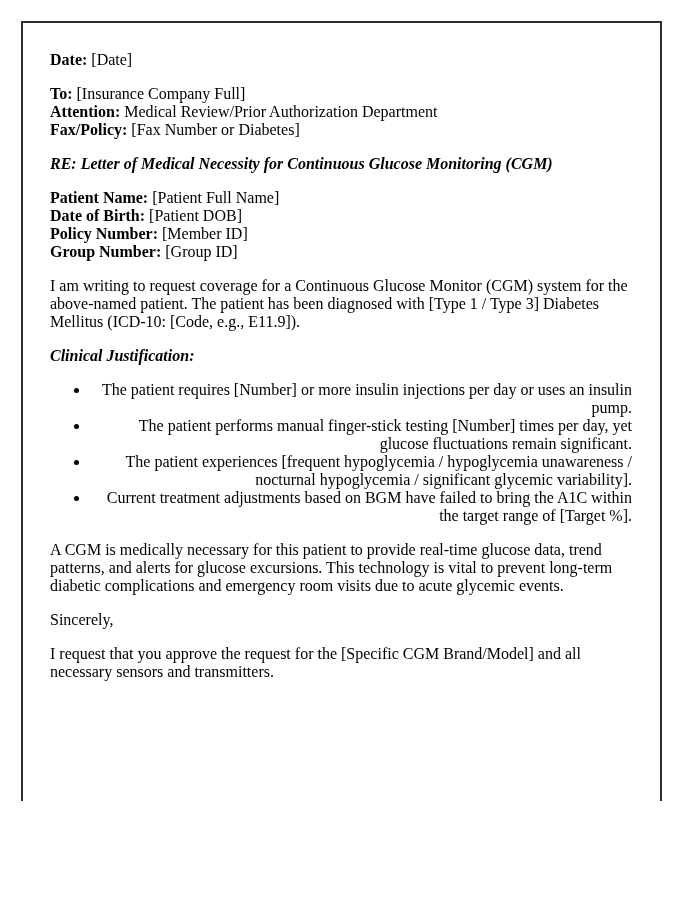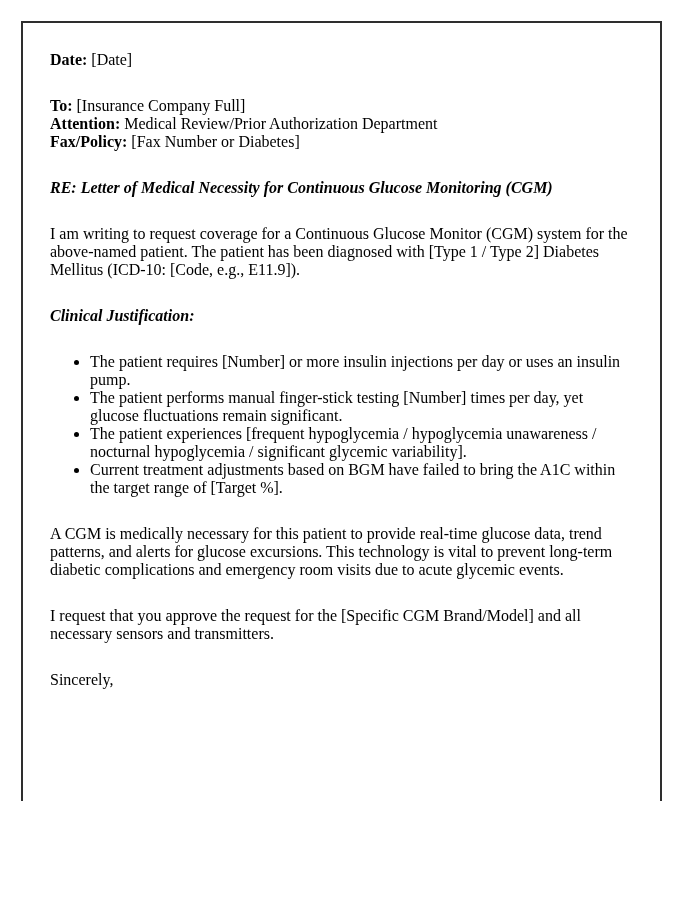--- a/index.html
+++ b/index.html
@@ -23,67 +23,72 @@
     box-sizing: border-box;
     border: 2px solid #2e2e2e;
     border-bottom: none;
     padding: 28px 28px 0 27px;
     font-size: 16px;
     line-height: normal;
     overflow: hidden;
     background: #ffffff;
   }
   .document-frame p {
-    margin: 28px 0;
+    margin: 16px 0;
   }
   .document-frame p:first-child {
     margin-top: 0;
   }
   .bold {
     font-weight: bold;
   }
   .subject-line, .section-heading {
     font-weight: bold;
     font-style: italic;
   }
   ul.justification-list {
     margin: 16px 0;
     padding-left: 40px;
   }
   ul.justification-list li {
     margin: 0;
     padding: 0;
+    text-align: right;
   }
 </style>
 </head>
 <body>
 
 <div class="document-frame">
 
   <p><span class="bold">Date:</span> <span>[Date]</span></p>
 
   <p><span class="bold">To:</span> <span>[Insurance Company Full]</span><br>
   <span class="bold">Attention:</span> <span>Medical Review/Prior Authorization Department</span><br>
   <span class="bold">Fax/Policy:</span> <span>[Fax Number or Diabetes]</span></p>
 
   <p class="subject-line">RE: Letter of Medical Necessity for Continuous Glucose Monitoring (CGM)</p>
 
+  <p><span class="bold">Patient Name:</span> <span>[Patient Full Name]</span><br>
+  <span class="bold">Date of Birth:</span> <span>[Patient DOB]</span><br>
+  <span class="bold">Policy Number:</span> <span>[Member ID]</span><br>
+  <span class="bold">Group Number:</span> <span>[Group ID]</span></p>
 
 
-  <p>I am writing to request coverage for a Continuous Glucose Monitor (CGM) system for the above-named patient. The patient has been diagnosed with [Type 1 / Type 2] Diabetes Mellitus (ICD-10: [Code, e.g., E11.9]).</p>
+  <p>I am writing to request coverage for a Continuous Glucose Monitor (CGM) system for the above-named patient. The patient has been diagnosed with [Type 1 / Type 3] Diabetes Mellitus (ICD-10: [Code, e.g., E11.9]).</p>
 
 
   <p class="section-heading">Clinical Justification:</p>
 
   <ul class="justification-list">
     <li>The patient requires [Number] or more insulin injections per day or uses an insulin pump.</li>
     <li>The patient performs manual finger-stick testing [Number] times per day, yet glucose fluctuations remain significant.</li>
     <li>The patient experiences [frequent hypoglycemia / hypoglycemia unawareness / nocturnal hypoglycemia / significant glycemic variability].</li>
     <li>Current treatment adjustments based on BGM have failed to bring the A1C within the target range of [Target %].</li>
   </ul>
 
   <p>A CGM is medically necessary for this patient to provide real-time glucose data, trend patterns, and alerts for glucose excursions. This technology is vital to prevent long-term diabetic complications and emergency room visits due to acute glycemic events.</p>
 
+  <p>Sincerely,</p>
+
   <p>I request that you approve the request for the [Specific CGM Brand/Model] and all necessary sensors and transmitters.</p>
-
-  <p>Sincerely,</p>
 
 </div>
 
 </body></html>

